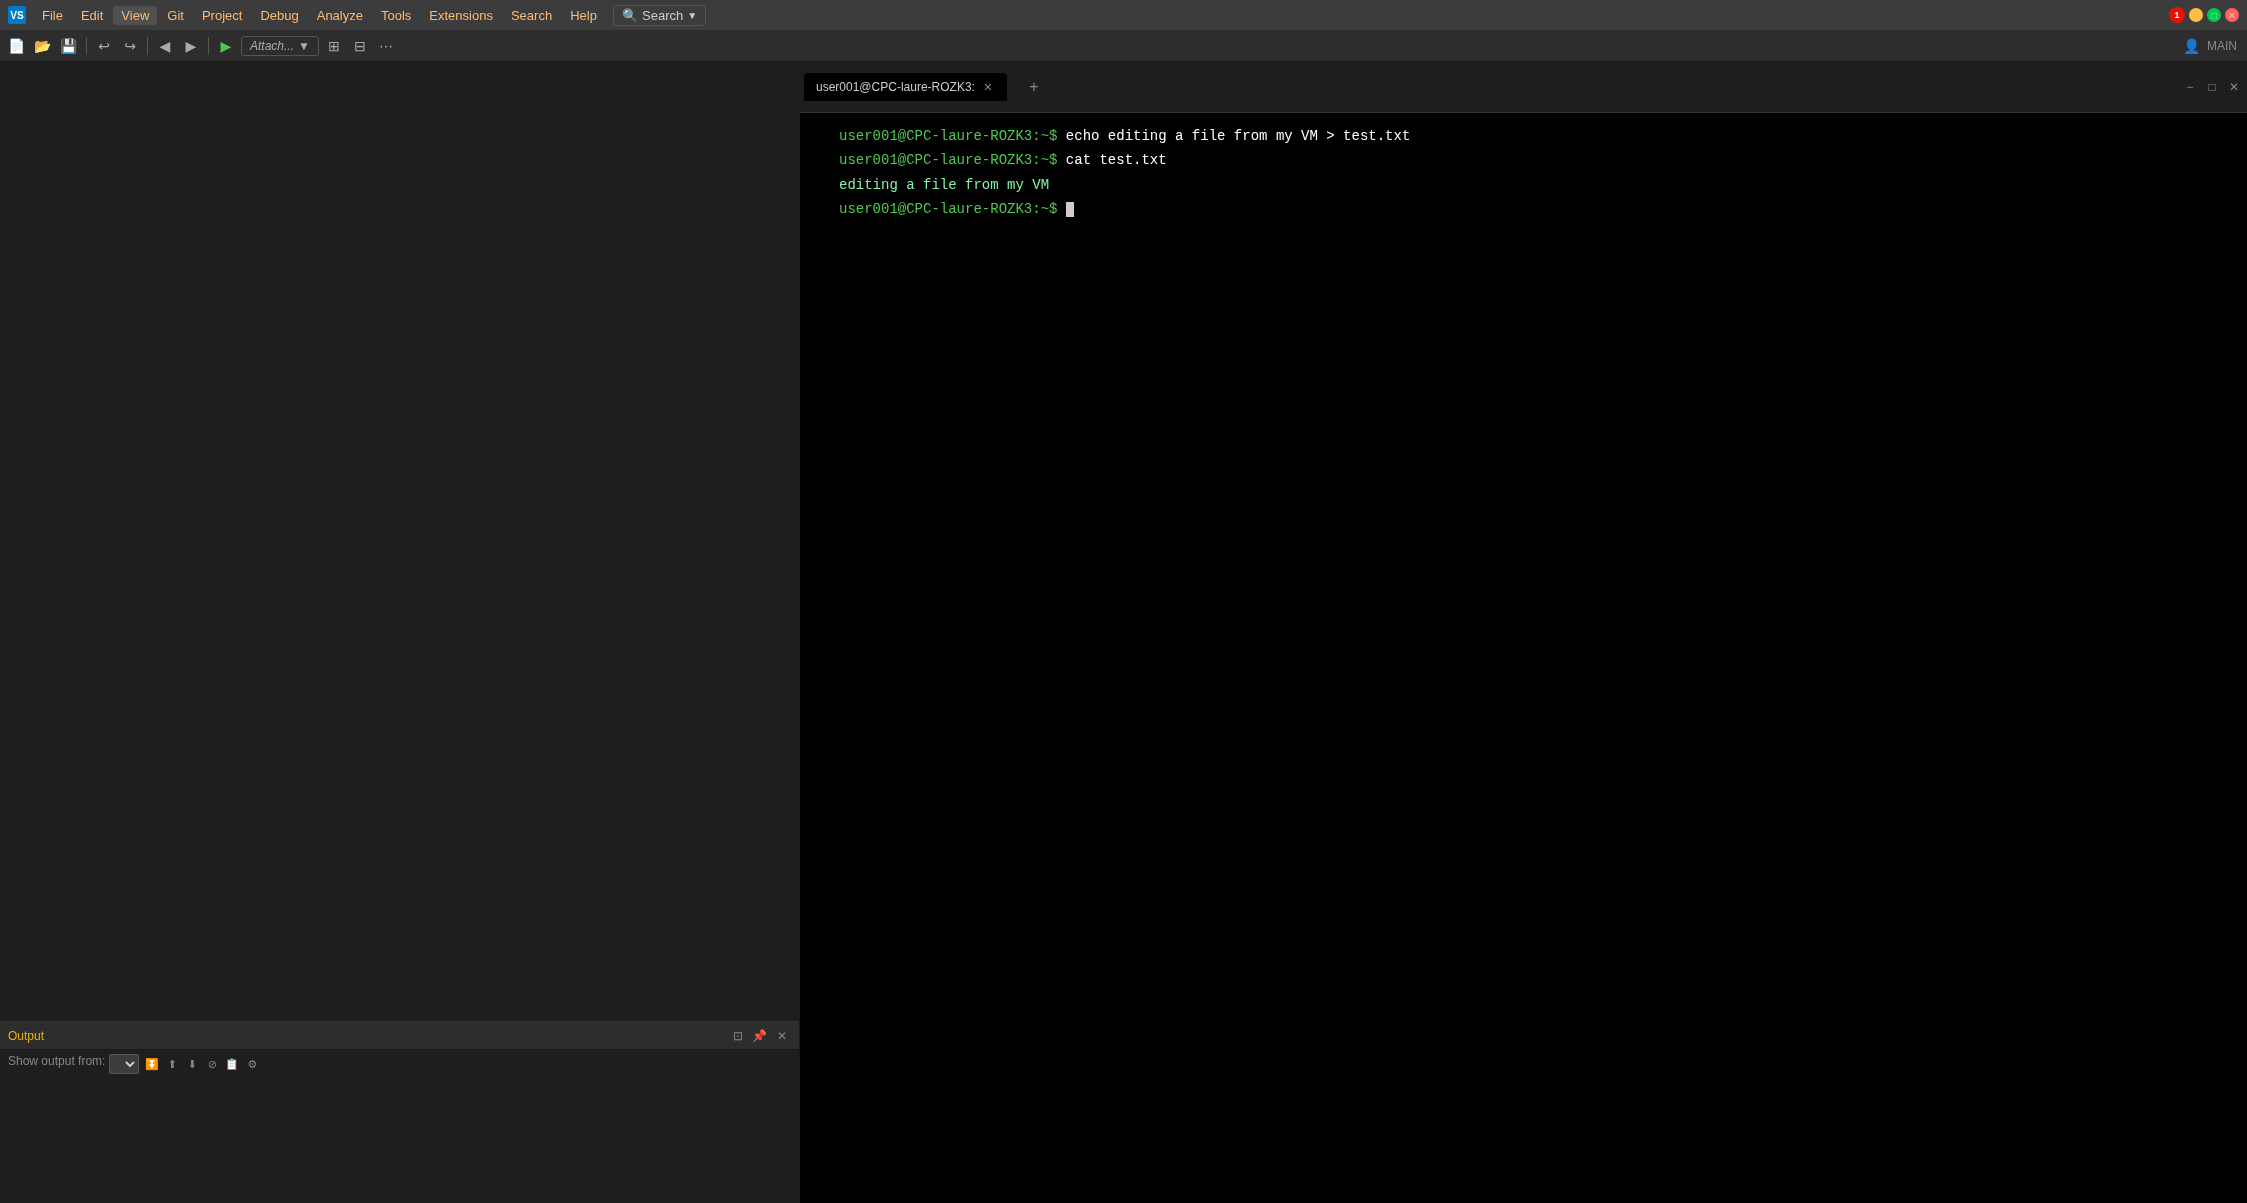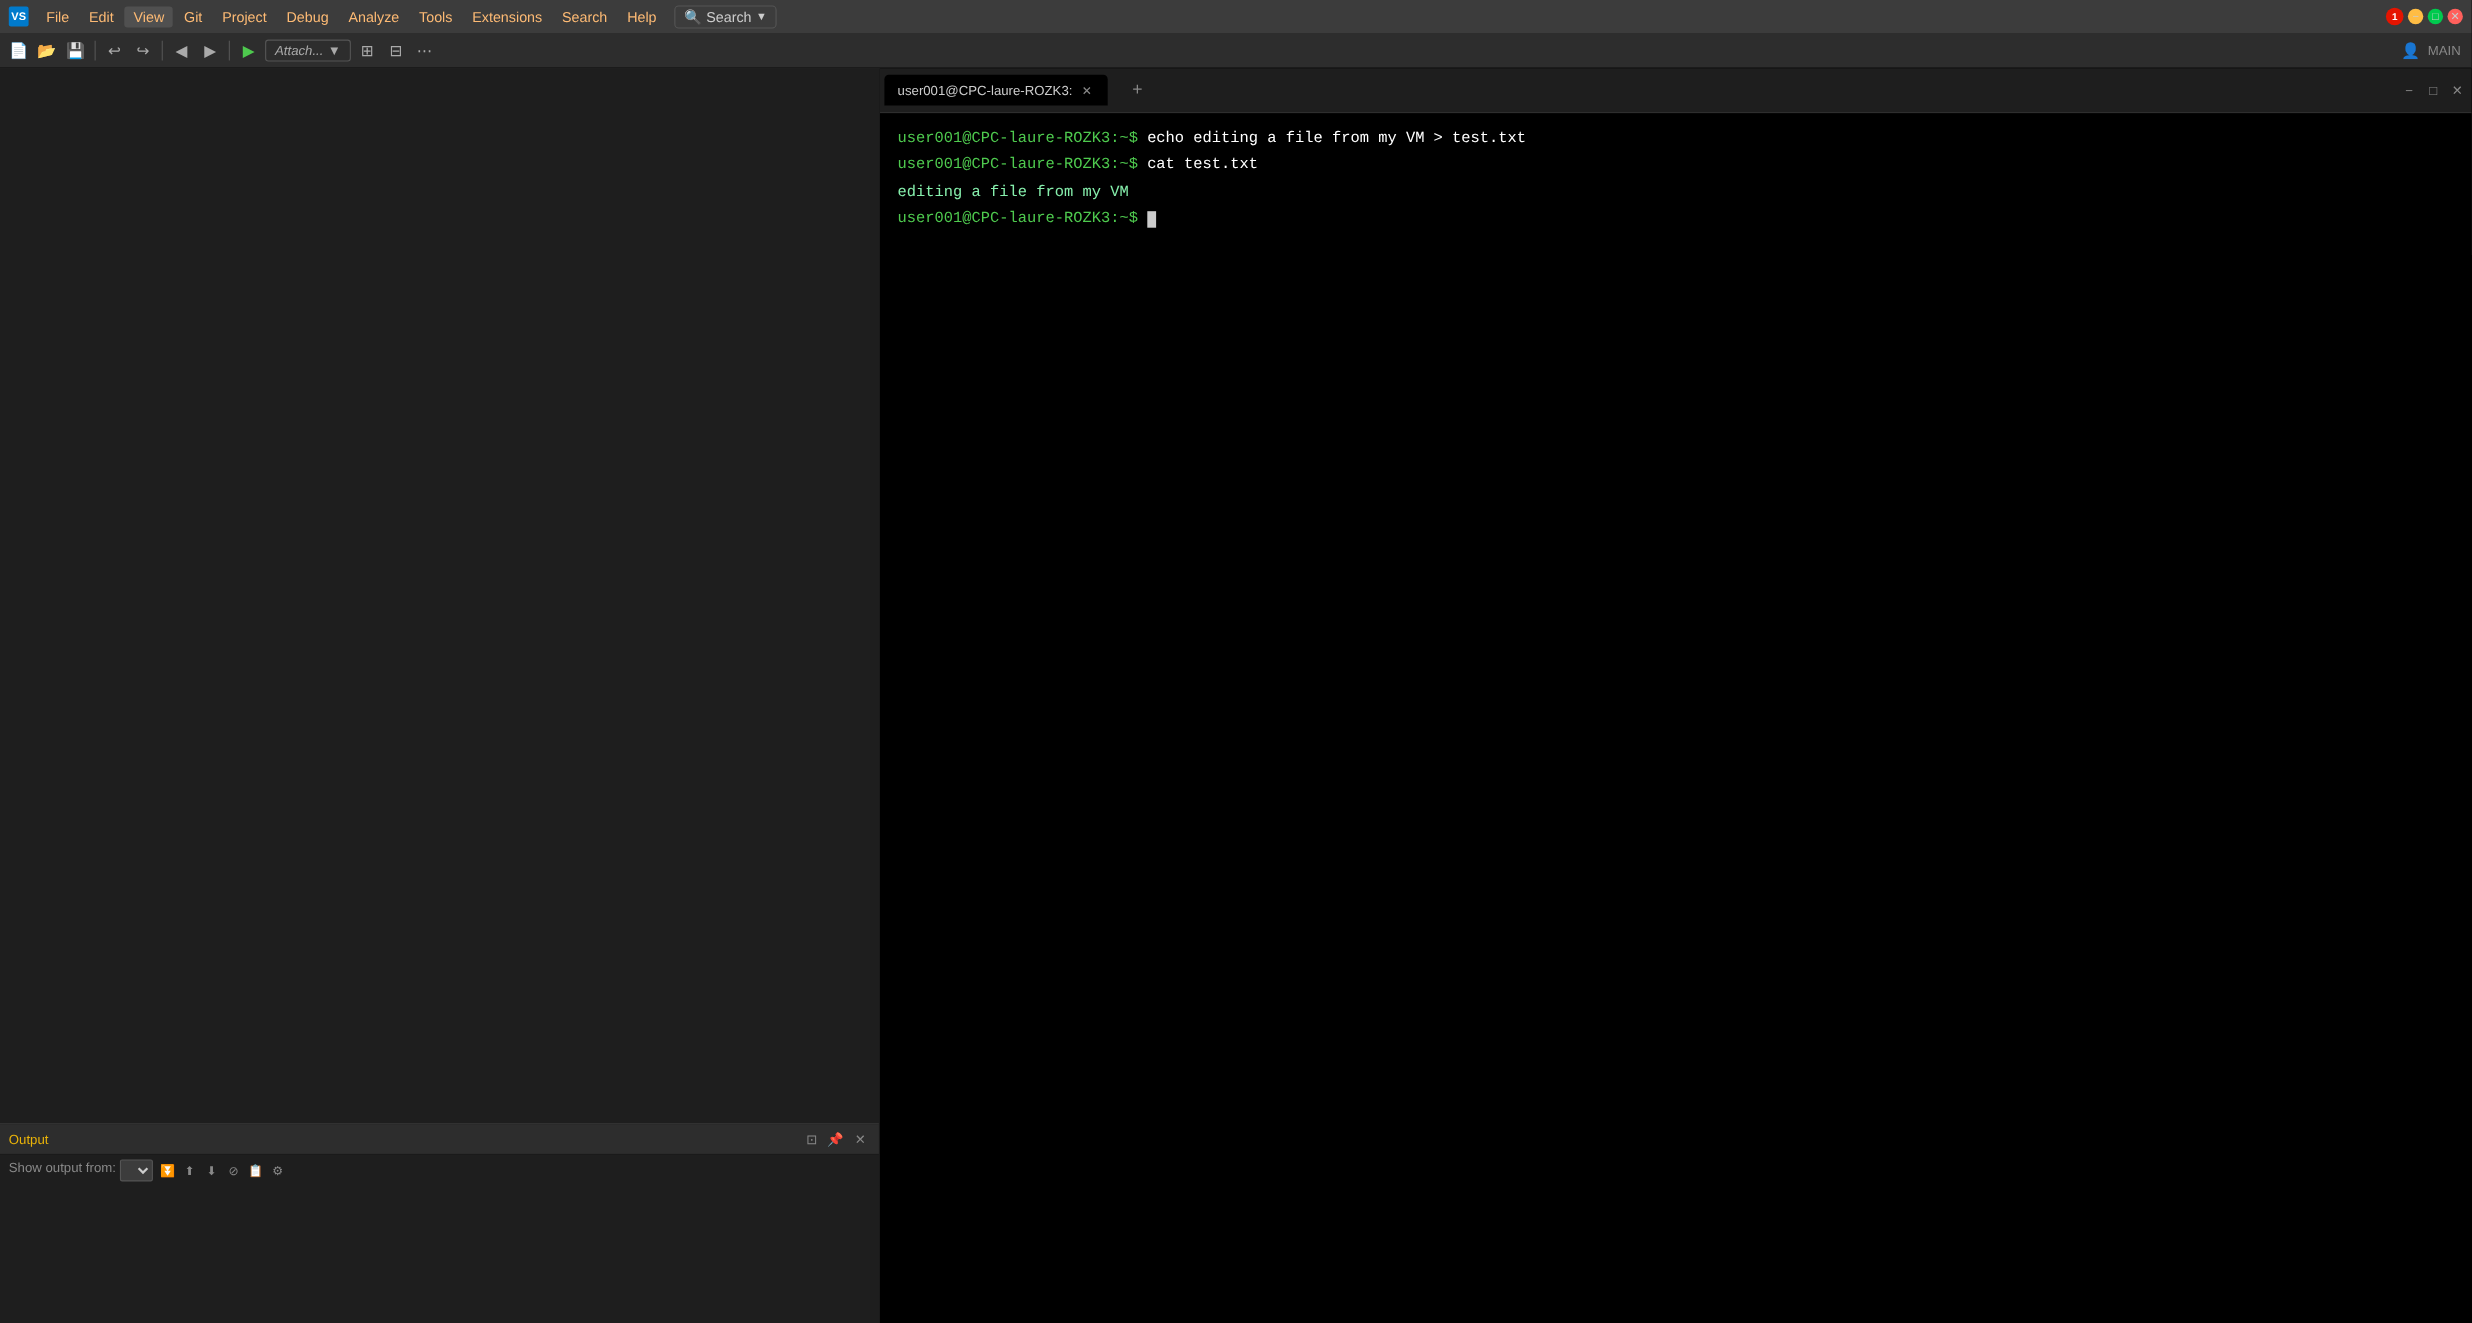--- a/index.html
+++ b/index.html
@@ -275,21 +275,21 @@
 
     
     .terminal-panel {
       flex: 1;
       background: #000;
       display: flex;
       flex-direction: column;
     }
 
     .terminal-tab-bar {
-      height: 41px;
+      height: 51px;
       background: #1e1e1e;
       display: flex;
       align-items: center;
       padding: 0 4px;
       gap: 16px;
       border-bottom: 1px solid #333;
       flex-shrink: 0;
     }
 
     .terminal-tab {
@@ -352,20 +352,21 @@
       padding: 12px 16px;
       font-family: 'Consolas', 'Courier New', monospace;
       font-size: 14px;
       color: #ccc;
       overflow-y: auto;
     }
 
     .terminal-line {
       line-height: 1.6;
       margin-bottom: 2px;
+      margin-left: 23px;
     }
 
     .terminal-prompt {
       color: #4ec94e;
     }
 
     .terminal-command {
       color: #fff;
     }
 

